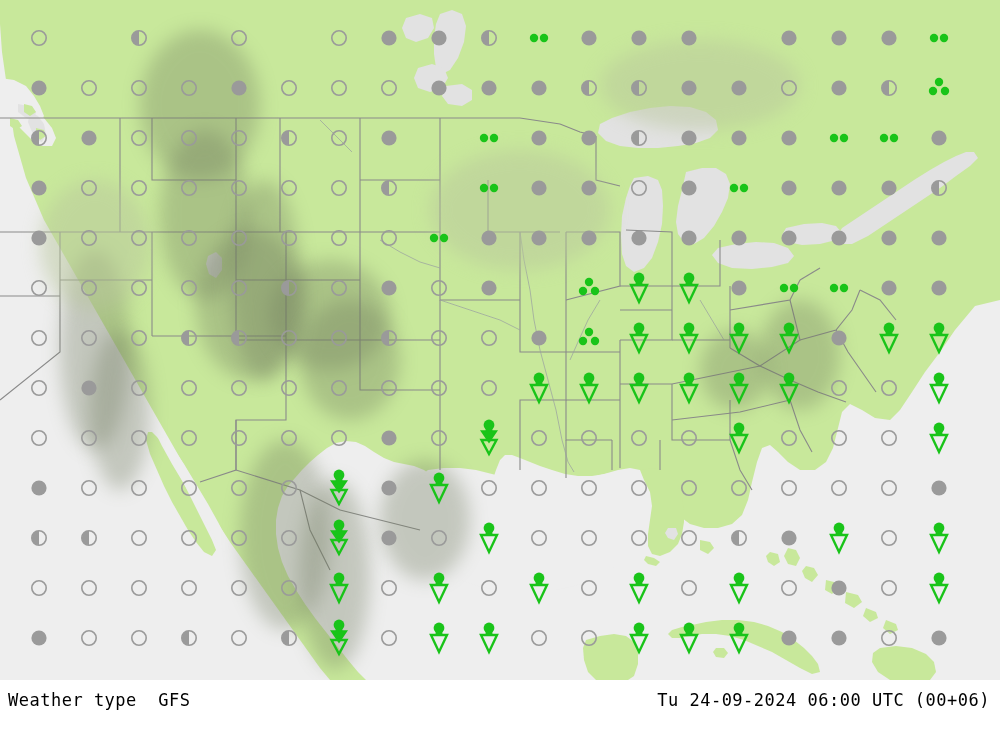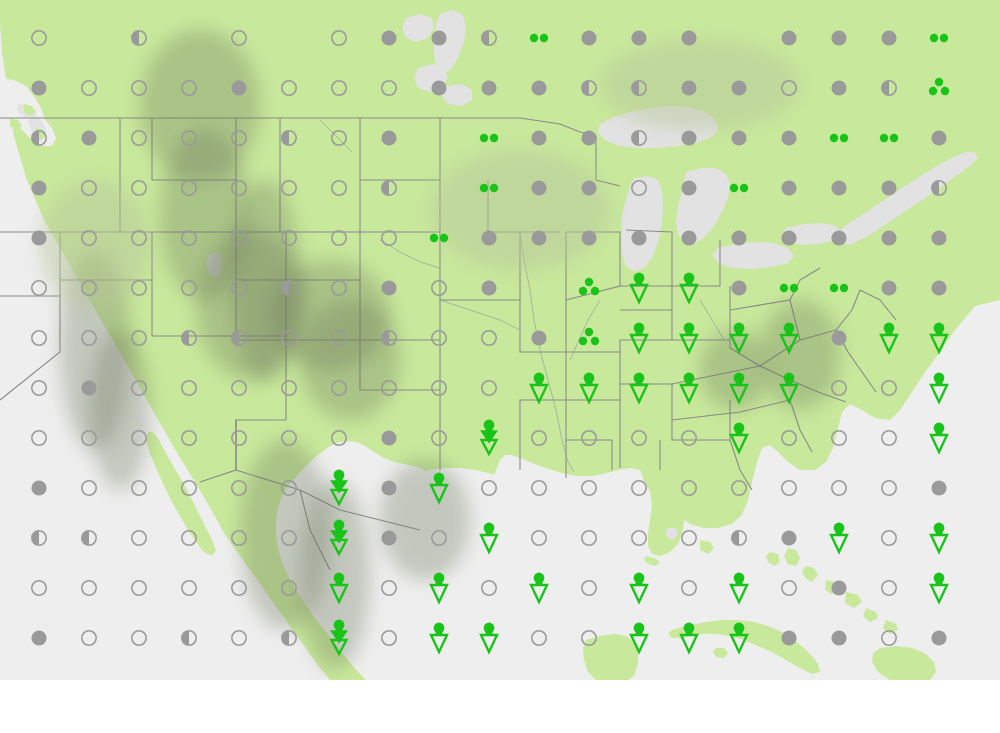--- a/index.html
+++ b/index.html
@@ -1571,13 +1571,17 @@
        </svg>
         </div>
         <div class="sym" style="left: 939px; top: 638px;">
           <svg width="22" height="22" viewBox="0 0 22 22">
          <circle cx="11" cy="11" r="7.6" fill="#9a9a9a"></circle>
        </svg>
         </div>
       </div>
   </div>
 
+  <div id="footer">
+    <div class="lbl" id="ft-left">Weather type  GFS</div>
+    <div class="lbl" id="ft-right">Tu 24-09-2024 06:00 UTC (00+06)</div>
+  </div>
 </div>
 
 </body></html>

